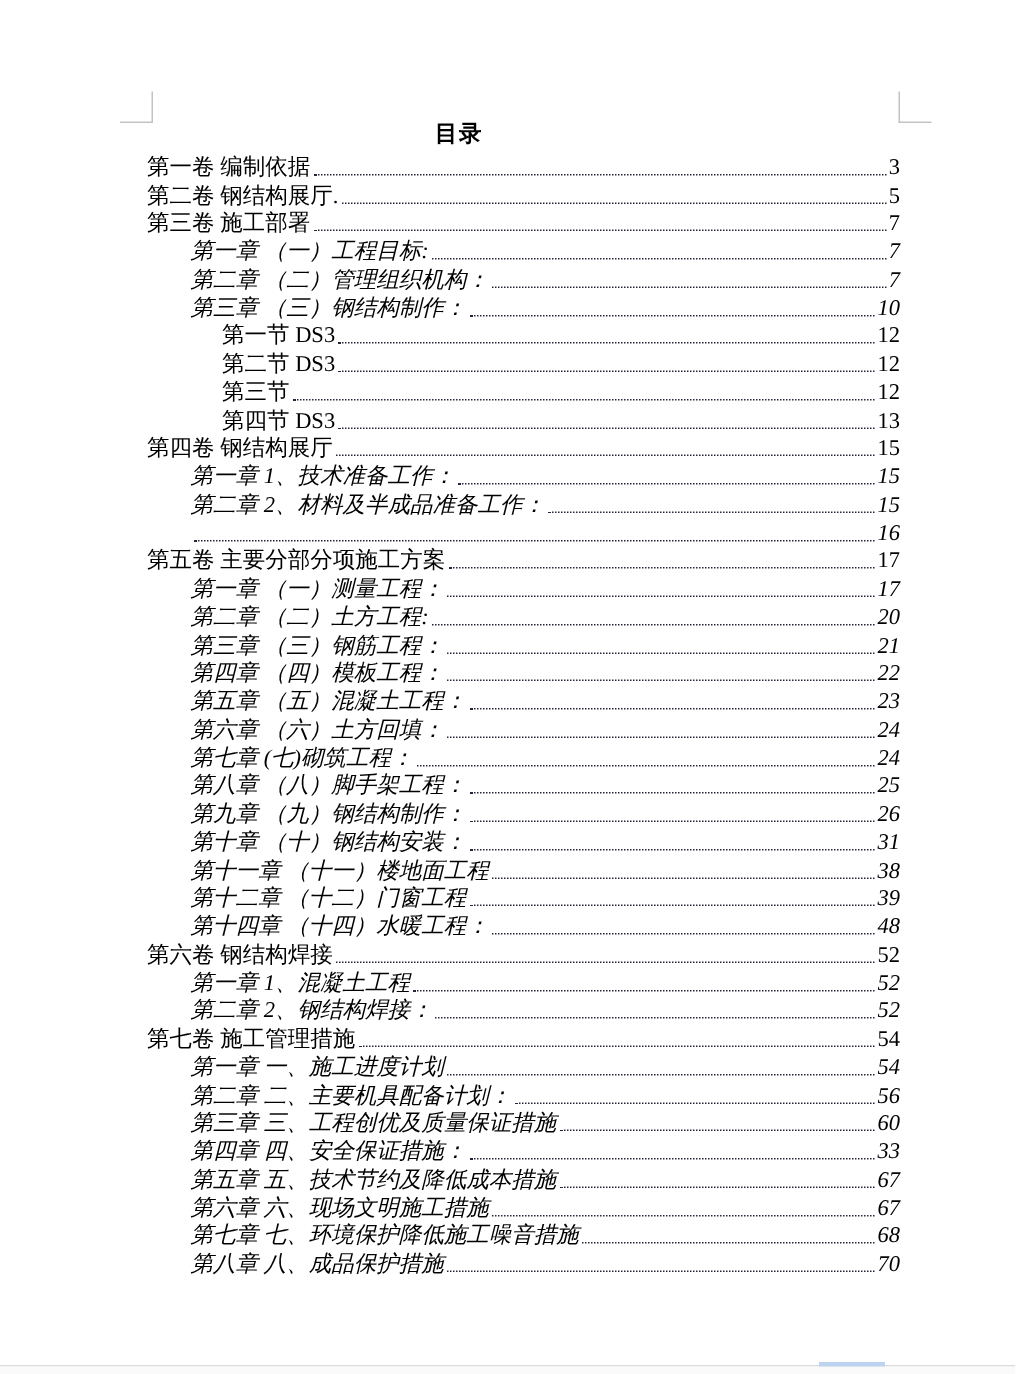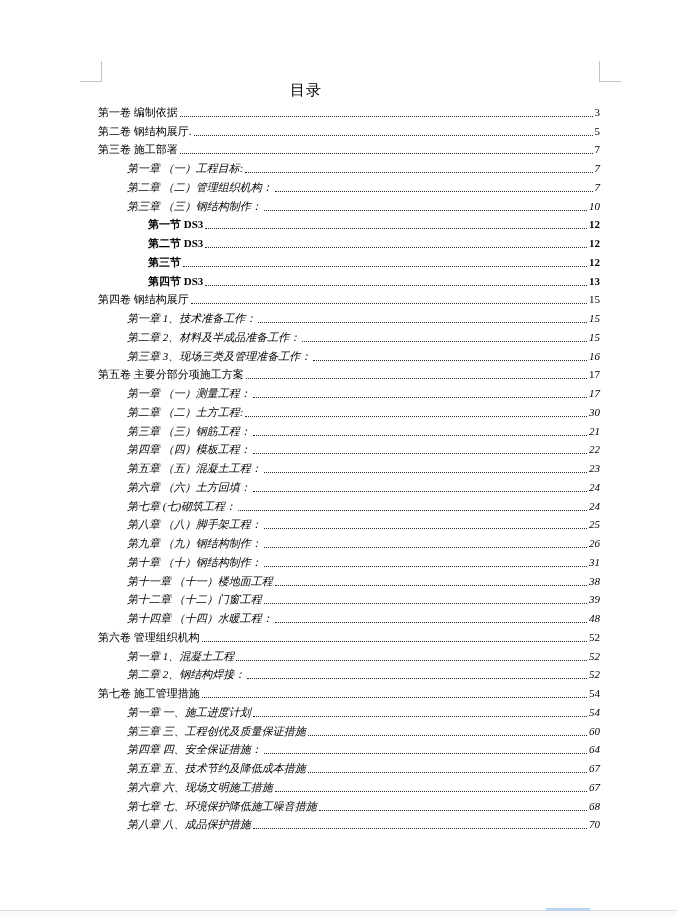--- a/index.html
+++ b/index.html
@@ -33,39 +33,39 @@
     border-left: 1px solid #c3c3c3;
     border-bottom: 1px solid #c3c3c3;
   }
   .doc-title {
     position: absolute;
     top: 80px;
     left: 0;
     width: 612px;
     text-align: center;
     font-size: 15px;
-    font-weight: normal;
+    font-weight: bold;
     line-height: 20px;
     letter-spacing: 1px;
   }
   .toc {
     position: absolute;
     left: 98px;
     top: 101px;
     width: 502px; 
   }
   .toc-row {
     display: flex;
     align-items: flex-end;
     height: 18.75px;
-    font-size: 11px;
+    font-size: 15px;
     cursor: pointer;
   }
   .toc-row.lvl2 { padding-left: 29px; font-style: italic; }
-  .toc-row.lvl3 { padding-left: 50px; font-weight: bold; }
+  .toc-row.lvl3 { padding-left: 50px; }
   .toc-label {
     white-space: nowrap;
     line-height: 15px;
   }
   .toc-leader {
     flex: 1 1 auto;
     min-width: 8px;
     border-bottom: 1.6px dotted #26263a;
     margin: 0 1px 3px 2px;
   }
@@ -168,38 +168,37 @@
       <span class="toc-label">第一章 1、技术准备工作：</span>
       <span class="toc-leader"></span>
       <span class="toc-page">15</span>
     </div>
     <div class="toc-row lvl2">
       <span class="toc-label">第二章 2、材料及半成品准备工作：</span>
       <span class="toc-leader"></span>
       <span class="toc-page">15</span>
     </div>
     <div class="toc-row lvl2">
-      <span class="toc-label">第三章 3、现场三类及管理准备工作：</span>
       <span class="toc-leader"></span>
       <span class="toc-page">16</span>
     </div>
     <div class="toc-row lvl1">
       <span class="toc-label">第五卷 主要分部分项施工方案</span>
       <span class="toc-leader"></span>
       <span class="toc-page">17</span>
     </div>
     <div class="toc-row lvl2">
       <span class="toc-label">第一章 （一）测量工程：</span>
       <span class="toc-leader"></span>
       <span class="toc-page">17</span>
     </div>
     <div class="toc-row lvl2">
       <span class="toc-label">第二章 （二）土方工程:</span>
       <span class="toc-leader"></span>
-      <span class="toc-page">30</span>
+      <span class="toc-page">20</span>
     </div>
     <div class="toc-row lvl2">
       <span class="toc-label">第三章 （三）钢筋工程：</span>
       <span class="toc-leader"></span>
       <span class="toc-page">21</span>
     </div>
     <div class="toc-row lvl2">
       <span class="toc-label">第四章 （四）模板工程：</span>
       <span class="toc-leader"></span>
       <span class="toc-page">22</span>
@@ -223,41 +222,41 @@
       <span class="toc-label">第八章 （八）脚手架工程：</span>
       <span class="toc-leader"></span>
       <span class="toc-page">25</span>
     </div>
     <div class="toc-row lvl2">
       <span class="toc-label">第九章 （九）钢结构制作：</span>
       <span class="toc-leader"></span>
       <span class="toc-page">26</span>
     </div>
     <div class="toc-row lvl2">
-      <span class="toc-label">第十章 （十）钢结构制作：</span>
+      <span class="toc-label">第十章 （十）钢结构安装：</span>
       <span class="toc-leader"></span>
       <span class="toc-page">31</span>
     </div>
     <div class="toc-row lvl2">
       <span class="toc-label">第十一章 （十一）楼地面工程</span>
       <span class="toc-leader"></span>
       <span class="toc-page">38</span>
     </div>
     <div class="toc-row lvl2">
       <span class="toc-label">第十二章 （十二）门窗工程</span>
       <span class="toc-leader"></span>
       <span class="toc-page">39</span>
     </div>
     <div class="toc-row lvl2">
       <span class="toc-label">第十四章 （十四）水暖工程：</span>
       <span class="toc-leader"></span>
       <span class="toc-page">48</span>
     </div>
     <div class="toc-row lvl1">
-      <span class="toc-label">第六卷 管理组织机构</span>
+      <span class="toc-label">第六卷 钢结构焊接</span>
       <span class="toc-leader"></span>
       <span class="toc-page">52</span>
     </div>
     <div class="toc-row lvl2">
       <span class="toc-label">第一章 1、混凝土工程</span>
       <span class="toc-leader"></span>
       <span class="toc-page">52</span>
     </div>
     <div class="toc-row lvl2">
       <span class="toc-label">第二章 2、钢结构焊接：</span>
@@ -268,28 +267,33 @@
       <span class="toc-label">第七卷 施工管理措施</span>
       <span class="toc-leader"></span>
       <span class="toc-page">54</span>
     </div>
     <div class="toc-row lvl2">
       <span class="toc-label">第一章 一、施工进度计划</span>
       <span class="toc-leader"></span>
       <span class="toc-page">54</span>
     </div>
     <div class="toc-row lvl2">
+      <span class="toc-label">第二章 二、主要机具配备计划：</span>
+      <span class="toc-leader"></span>
+      <span class="toc-page">56</span>
+    </div>
+    <div class="toc-row lvl2">
       <span class="toc-label">第三章 三、工程创优及质量保证措施</span>
       <span class="toc-leader"></span>
       <span class="toc-page">60</span>
     </div>
     <div class="toc-row lvl2">
       <span class="toc-label">第四章 四、安全保证措施：</span>
       <span class="toc-leader"></span>
-      <span class="toc-page">64</span>
+      <span class="toc-page">33</span>
     </div>
     <div class="toc-row lvl2">
       <span class="toc-label">第五章 五、技术节约及降低成本措施</span>
       <span class="toc-leader"></span>
       <span class="toc-page">67</span>
     </div>
     <div class="toc-row lvl2">
       <span class="toc-label">第六章 六、现场文明施工措施</span>
       <span class="toc-leader"></span>
       <span class="toc-page">67</span>

